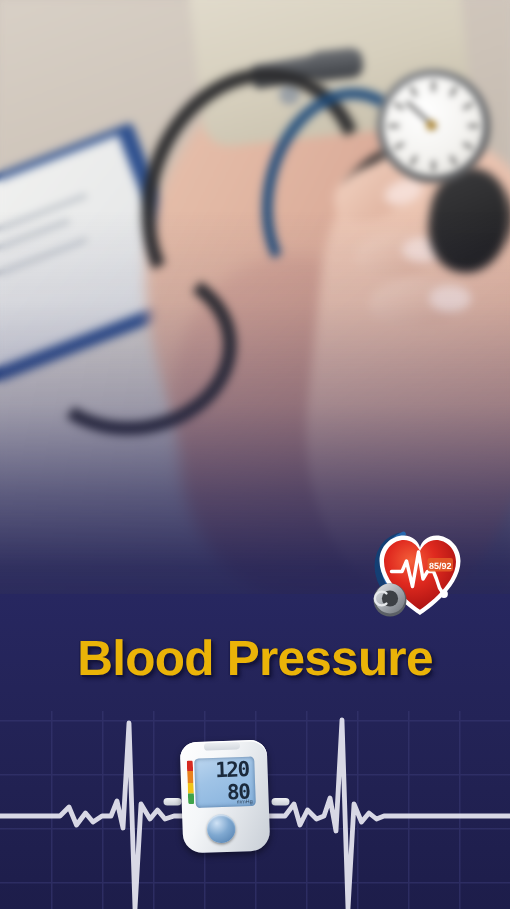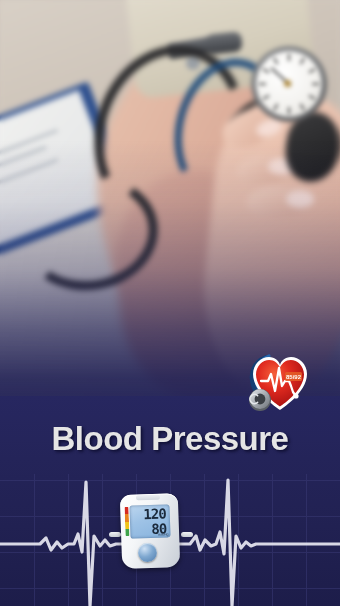--- a/index.html
+++ b/index.html
@@ -256,21 +256,21 @@
   
   #app-title {
     position: absolute;
     left: 0; top: 420px;
     width: 340px;
     text-align: center;
     font-family: "Liberation Sans", sans-serif;
     font-weight: bold;
     font-size: 33px;
     letter-spacing: -0.5px;
-    color: #e5e5e5;
+    color: #eab308;
     text-shadow:
        1px 1px 0 rgba(20,20,60,.85),
        2px 2px 3px rgba(10,10,40,.7),
       -1px 0 0 rgba(25,25,70,.5);
     white-space: nowrap;
   }
 
   
   #bp-monitor {
     position: absolute;

